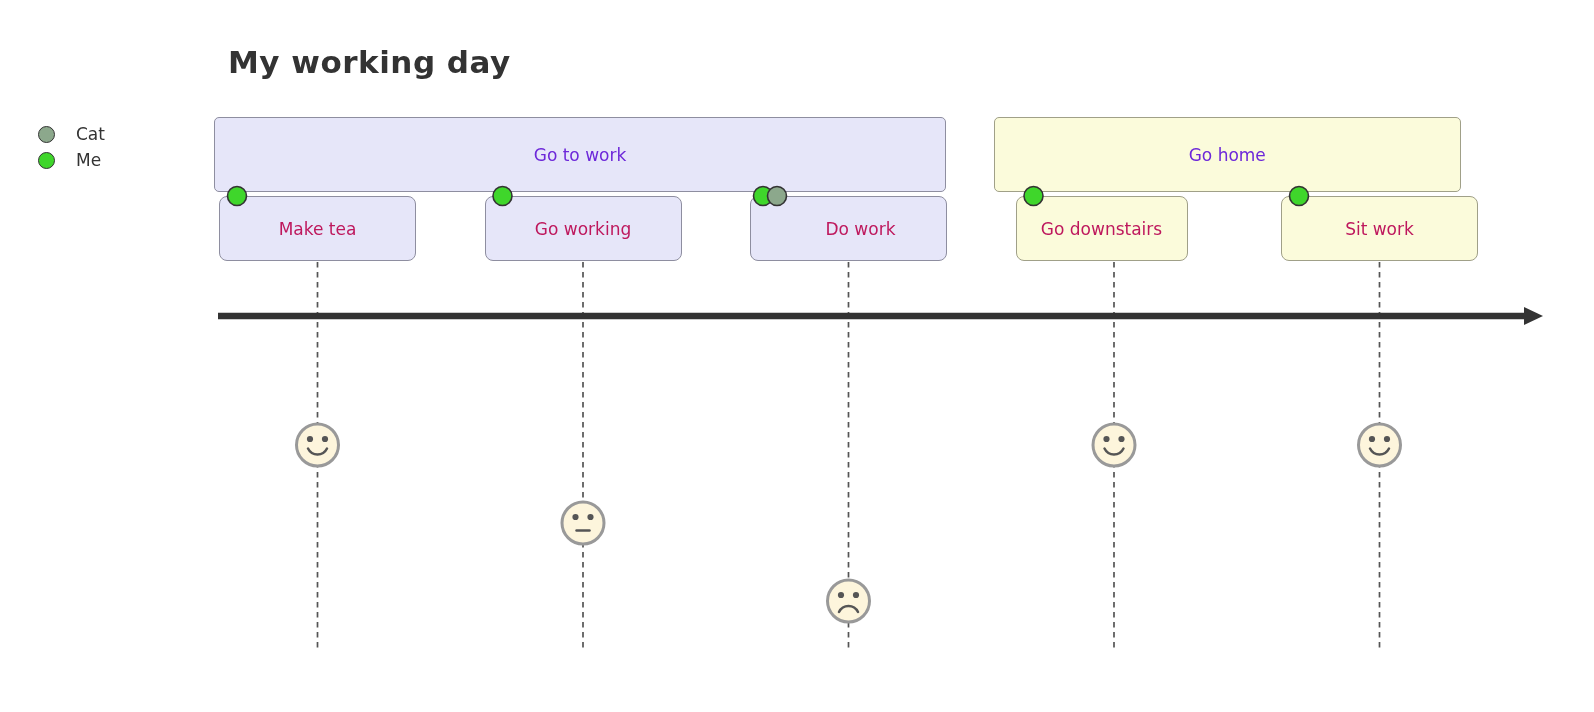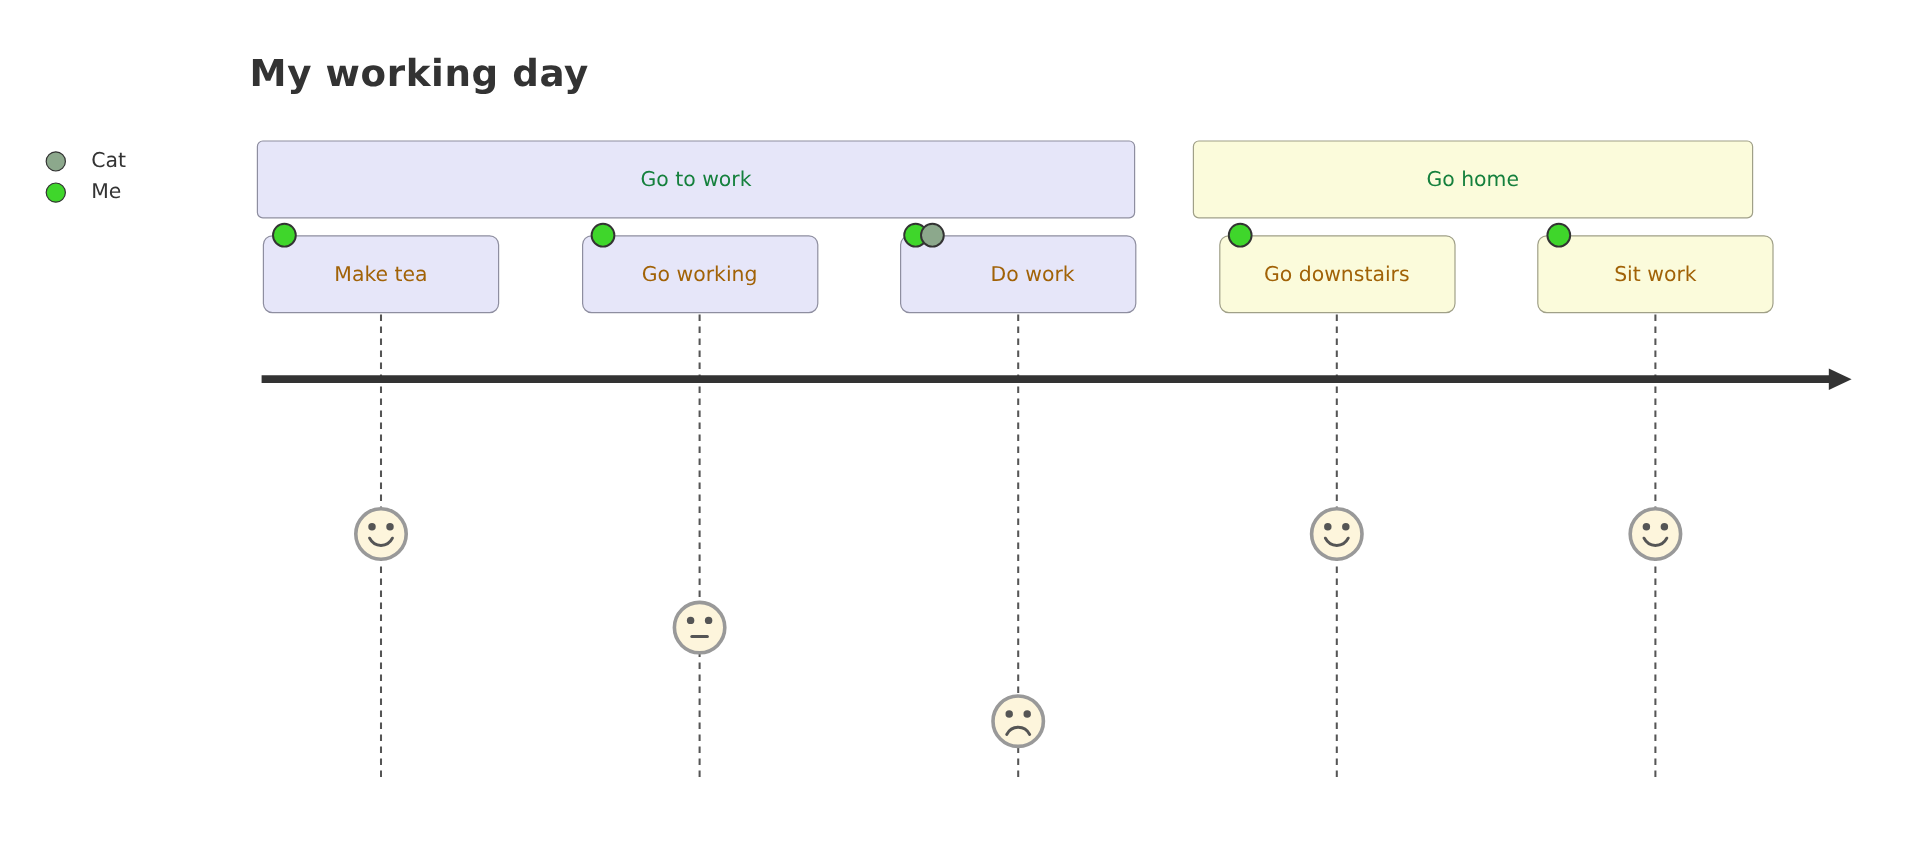--- a/index.html
+++ b/index.html
@@ -1,36 +1,36 @@
 <!DOCTYPE html>
 <html><head>
 <meta charset="utf-8">
 <style>
   html,body{margin:0;padding:0;background:#ffffff;}
   #stage{
     position:relative;width:1594px;height:712px;overflow:hidden;background:#ffffff;
     font-family:"DejaVu Sans","Liberation Sans",sans-serif;color:#333333;
   }
   #diagram-title{
-    position:absolute;left:208px;top:44px;margin:0;
+    position:absolute;left:228px;top:44px;margin:0;
     font-size:31px;font-weight:700;color:#333333;letter-spacing:0.5px;
   }
   #legend{position:absolute;left:38px;top:121px;}
   .legend-row{display:flex;align-items:center;height:26px;}
   .legend-dot{width:17px;height:17px;border-radius:50%;border:1.5px solid #333333;box-sizing:border-box;}
   .legend-label{margin-left:21px;font-size:17px;color:#333333;}
   .section-bar{
-    position:absolute;height:65px;top:117px;box-sizing:border-box;
+    position:absolute;height:75px;top:117px;box-sizing:border-box;
     border-radius:5px;display:flex;align-items:center;justify-content:center;
-    font-size:17px;color:#15803d;z-index:1;text-align:right;
+    font-size:17px;color:#6d28d9;z-index:1;text-align:right;
   }
   .task-box{
     position:absolute;height:65px;top:196px;box-sizing:border-box;
     border-radius:8px;display:flex;align-items:center;justify-content:center;
-    font-size:17px;color:#a16207;z-index:2;
+    font-size:17px;color:#be185d;z-index:2;
   }
   #overlay{position:absolute;left:0;top:0;z-index:5;pointer-events:none;}
 </style>
 </head>
 <body>
 
 <div id="stage">
   <h1 id="diagram-title">My working day</h1>
   <div id="legend">
       <div class="legend-row">
@@ -43,21 +43,21 @@
       </div>
     </div>
   <div id="bars">
       <div class="section-bar" style="left: 214px; width: 732px; background: rgb(230, 230, 249); border: 1px solid rgb(142, 142, 160);">Go to work</div>
       <div class="section-bar" style="left: 994px; width: 466.5px; background: rgb(251, 251, 219); border: 1px solid rgb(160, 160, 136);">Go home</div>
     </div>
   <div id="boxes">
       <div class="task-box" style="left: 219px; width: 197px; background: rgb(230, 230, 249); border: 1px solid rgb(142, 142, 160);">Make tea</div>
       <div class="task-box" style="left: 484.5px; width: 197px; background: rgb(230, 230, 249); border: 1px solid rgb(142, 142, 160);">Go working</div>
       <div class="task-box" style="left: 750px; width: 197px; background: rgb(230, 230, 249); border: 1px solid rgb(142, 142, 160); padding-left: 24px;">Do work</div>
-      <div class="task-box" style="left: 1015.5px; width: 197px; background: rgb(251, 251, 219); border: 1px solid rgb(160, 160, 136);">Go downstairs</div>
+      <div class="task-box" style="left: 1015.5px; width: 172px; background: rgb(251, 251, 219); border: 1px solid rgb(160, 160, 136);">Go downstairs</div>
       <div class="task-box" style="left: 1281px; width: 197px; background: rgb(251, 251, 219); border: 1px solid rgb(160, 160, 136);">Sit work</div>
     </div>
   <svg id="overlay" width="1594" height="712" viewBox="0 0 1594 712">
       <line x1="317.5" y1="262" x2="317.5" y2="648" stroke="#555555" stroke-width="1.7" stroke-dasharray="5.5 4.5"></line>
       <line x1="583" y1="262" x2="583" y2="648" stroke="#555555" stroke-width="1.7" stroke-dasharray="5.5 4.5"></line>
       <line x1="848.5" y1="262" x2="848.5" y2="648" stroke="#555555" stroke-width="1.7" stroke-dasharray="5.5 4.5"></line>
       <line x1="1114" y1="262" x2="1114" y2="648" stroke="#555555" stroke-width="1.7" stroke-dasharray="5.5 4.5"></line>
       <line x1="1379.5" y1="262" x2="1379.5" y2="648" stroke="#555555" stroke-width="1.7" stroke-dasharray="5.5 4.5"></line>
       <line x1="218" y1="316" x2="1526" y2="316" stroke="#333333" stroke-width="6.5"></line>
       <path d="M 1524 307 L 1543 316 L 1524 325 Z" fill="#333333"></path>

